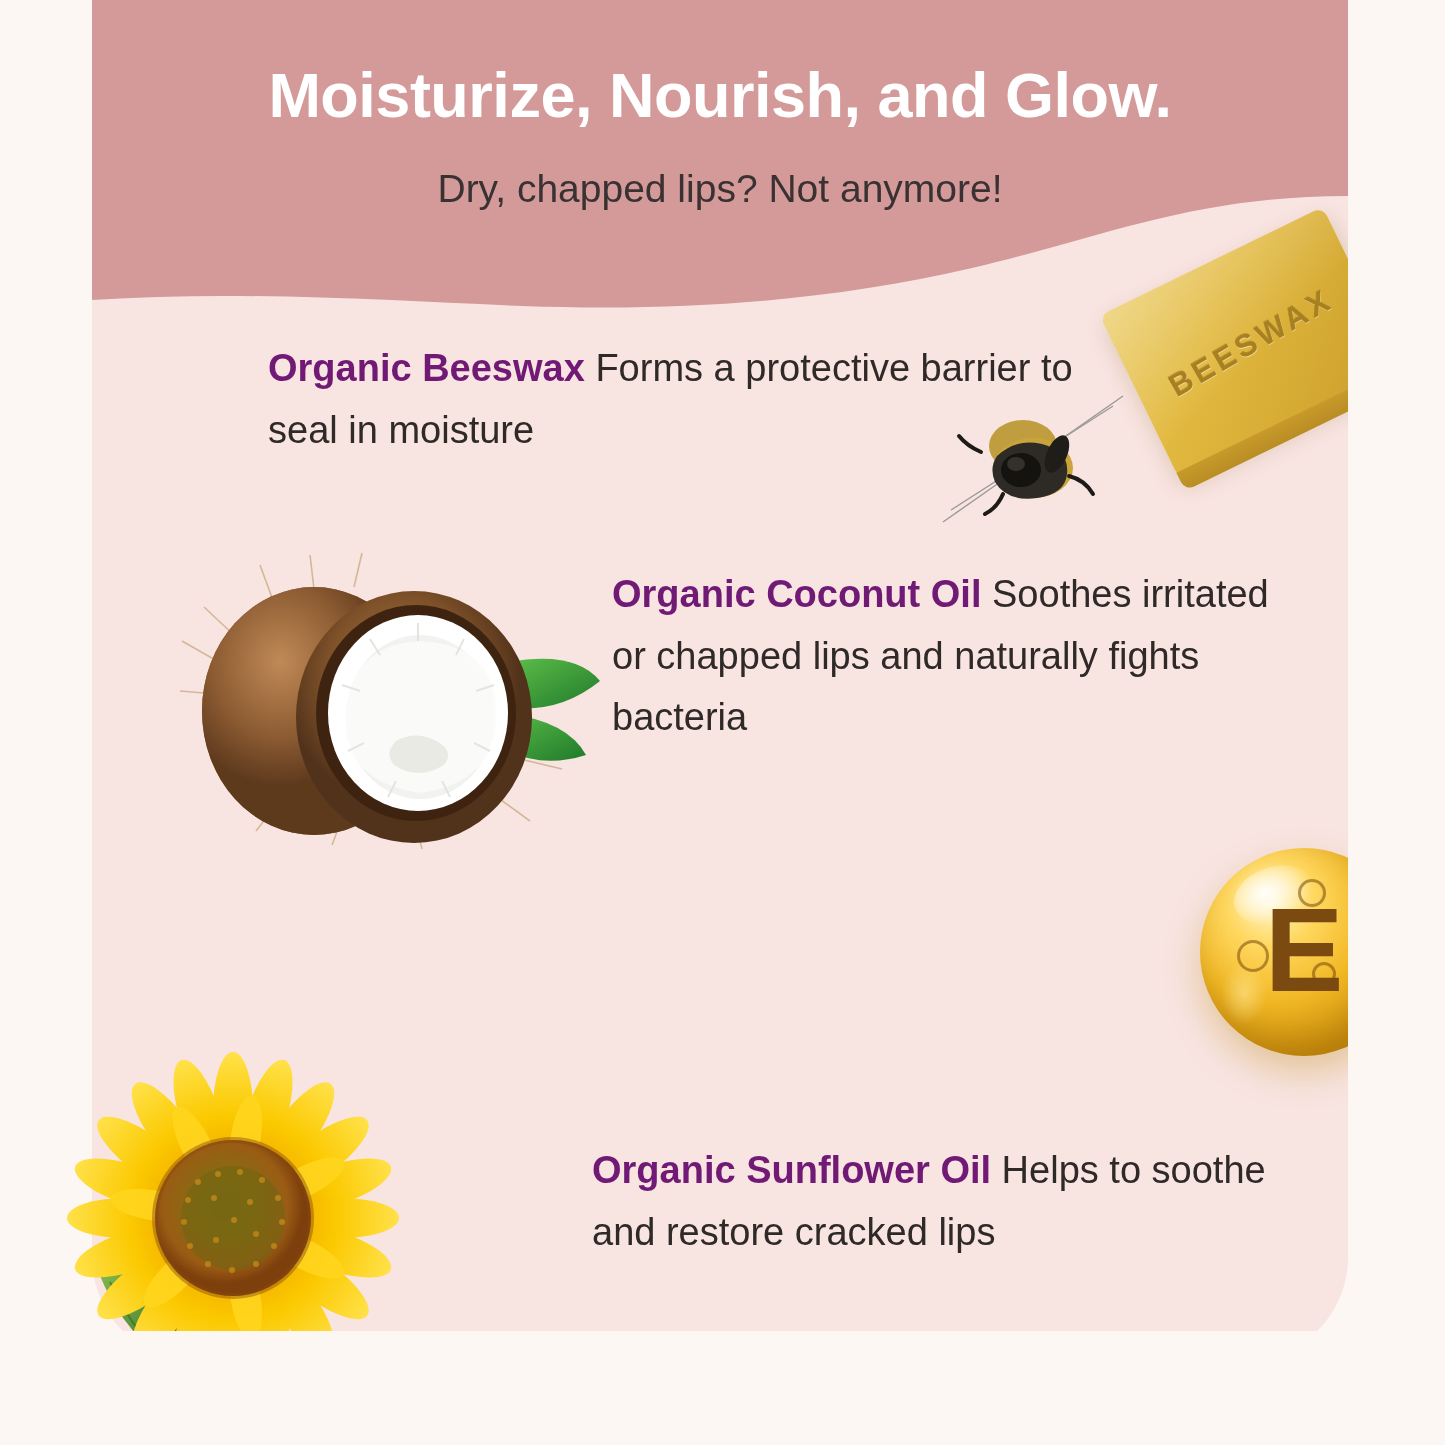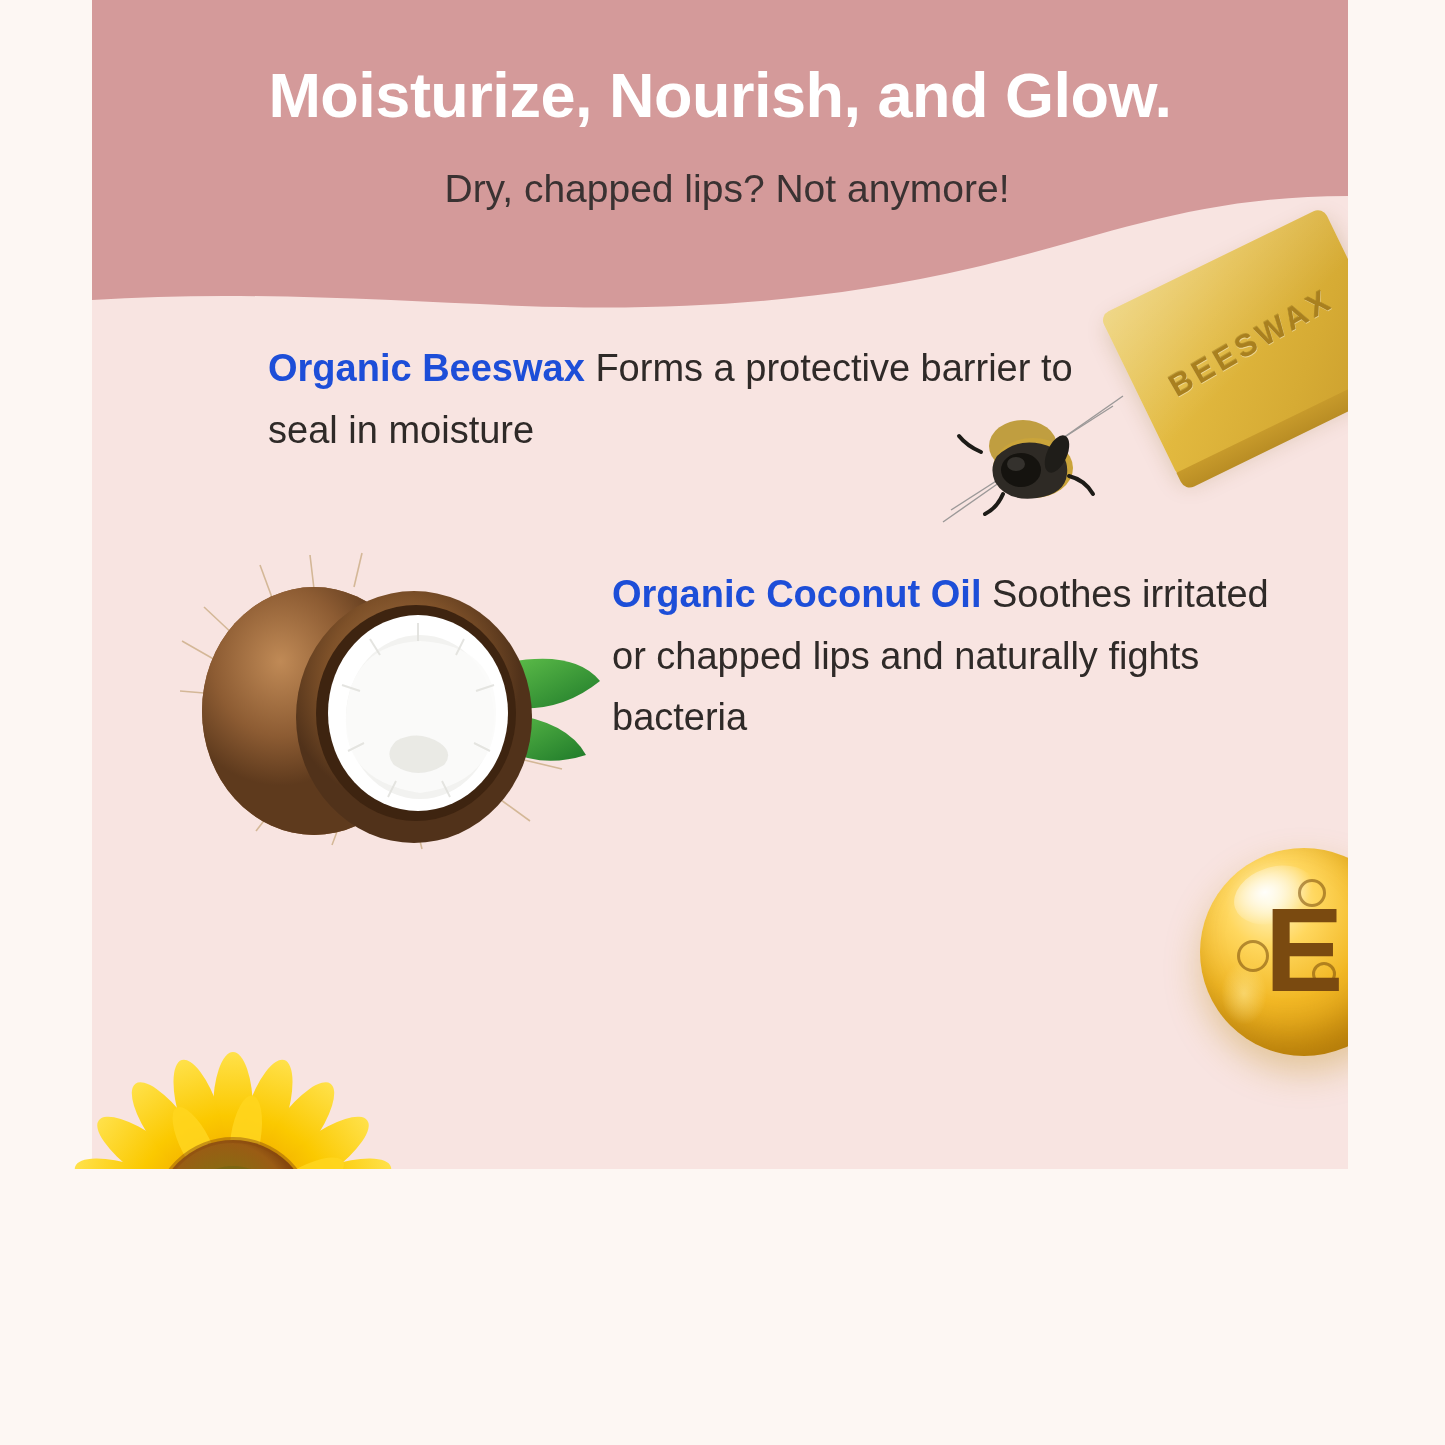--- a/index.html
+++ b/index.html
@@ -3,21 +3,21 @@
 <meta charset="utf-8">
 <style>
   html,body{margin:0;padding:0;}
   body{
     width:1445px;height:1445px;
     background:#fdf7f3;
     font-family:"DejaVu Sans", sans-serif;
     overflow:hidden;
     position:relative;
   }
-  .stage{position:absolute;inset:0;width:1445px;height:1169px;overflow:hidden;}
+  .stage{position:absolute;inset:0;width:1445px;height:1331px;overflow:hidden;}
 
   
   .panel{
     position:absolute;
     left:92px;top:0;width:1256px;height:1362px;
     background:#f8e4e1;
     border-bottom-left-radius:105px;
     border-bottom-right-radius:105px;
     overflow:hidden;
   }
@@ -38,34 +38,33 @@
     font-family:"Liberation Sans", sans-serif;
   }
   .subtitle{
     position:absolute;left:0;top:168px;width:1256px;
     text-align:center;
     color:#3a3232;
     font-size:39px;
     font-weight:400;
     line-height:1.1;
     font-family:"Liberation Sans", sans-serif;
-    margin-left:7px;
   }
 
   
   .block{
     position:absolute;
     color:#2f2a28;
     font-size:38px;
     line-height:1.62;
     font-family:"Liberation Sans", sans-serif;
     font-weight:400;
   }
   .block .name{
-    color:#1d4ed8;
+    color:#701a75;
     font-weight:bold;
     margin-top:45px;
   }
   #block-beeswax{left:176px;top:338px;width:870px;}
   #block-coconut{left:520px;top:564px;width:700px;}
   #block-vitamin{left:168px;top:898px;width:910px;}
   #block-sunflower{left:500px;top:1140px;width:740px;}
 
   
   .beeswax-bar{
@@ -243,20 +242,23 @@
 
     <div class="block" id="block-beeswax">
       <span class="name">Organic Beeswax</span><span> Forms a protective barrier to seal in moisture</span>
     </div>
 
     <div class="block" id="block-coconut">
       <span class="name">Organic Coconut Oil</span><span> Soothes irritated or chapped lips and naturally fights bacteria</span>
     </div>
 
 
+    <div class="block" id="block-sunflower">
+      <span class="name">Organic Sunflower Oil</span><span> Helps to soothe and restore cracked lips</span>
+    </div>
 
   </div>
 
   <div class="sunflower">
     <svg width="430" height="413" viewBox="0 0 430 413" aria-hidden="true">
       <defs>
         <linearGradient id="petalG" x1="0" y1="0" x2="0" y2="1">
           <stop offset="0%" stop-color="#ffe14a"></stop>
           <stop offset="55%" stop-color="#fbc900"></stop>
           <stop offset="100%" stop-color="#f0a800"></stop>

